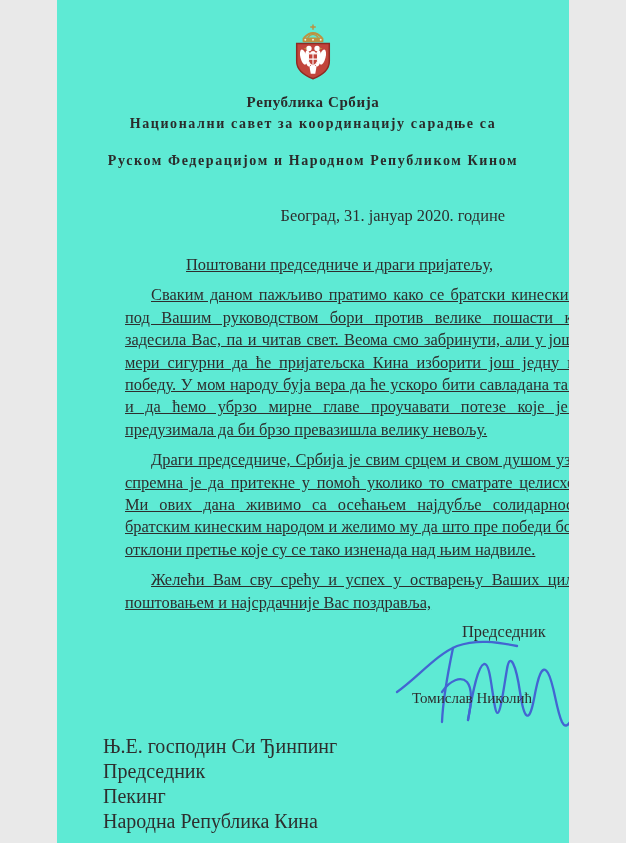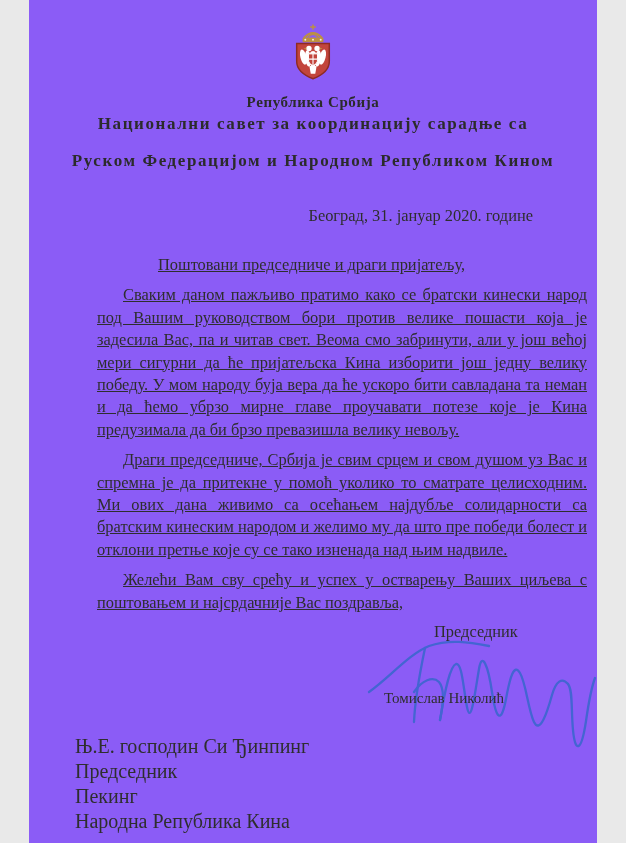--- a/index.html
+++ b/index.html
@@ -1,36 +1,36 @@
 <!DOCTYPE html>
 <html><head>
 <meta charset="utf-8">
 <style>
   html,body{margin:0;padding:0;background:#e9e9e9;}
   .page{
     position:relative;
-    width:568px;height:843px;
+    width:512px;height:843px;
     margin:0 auto;
-    background:#8b5cf6;
+    background:#5eead4;
     font-family:"Liberation Serif","DejaVu Serif",serif;
     color:#2e2e2e;
     overflow:hidden;
   }
   .header{
     position:absolute;top:22px;left:0;right:0;
     text-align:center;
   }
   .emblem{display:inline-block;line-height:0;}
   .country{
     margin-top:7px;
     font-weight:bold;font-size:15px;letter-spacing:0.6px;
     color:#2b2b2b;
   }
   .council{
-    font-weight:bold;font-size:17px;letter-spacing:1.6px;
+    font-weight:bold;font-size:14px;letter-spacing:1.6px;
     line-height:19.5px;margin-top:3px;color:#2b2b2b;
   }
   .dateline{
     position:absolute;top:169px;right:64px;
     font-size:16.4px;
     margin-top:37px;
   }
   .body-block{
     position:absolute;top:254px;left:68px;width:490px;
     font-size:16.4px;line-height:22.4px;

